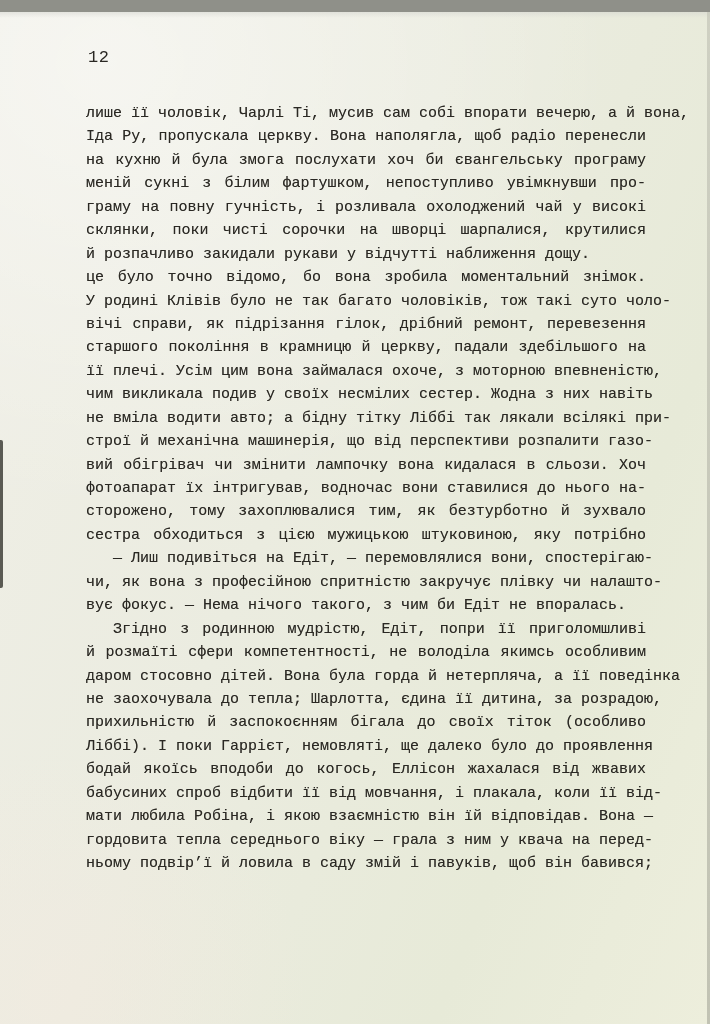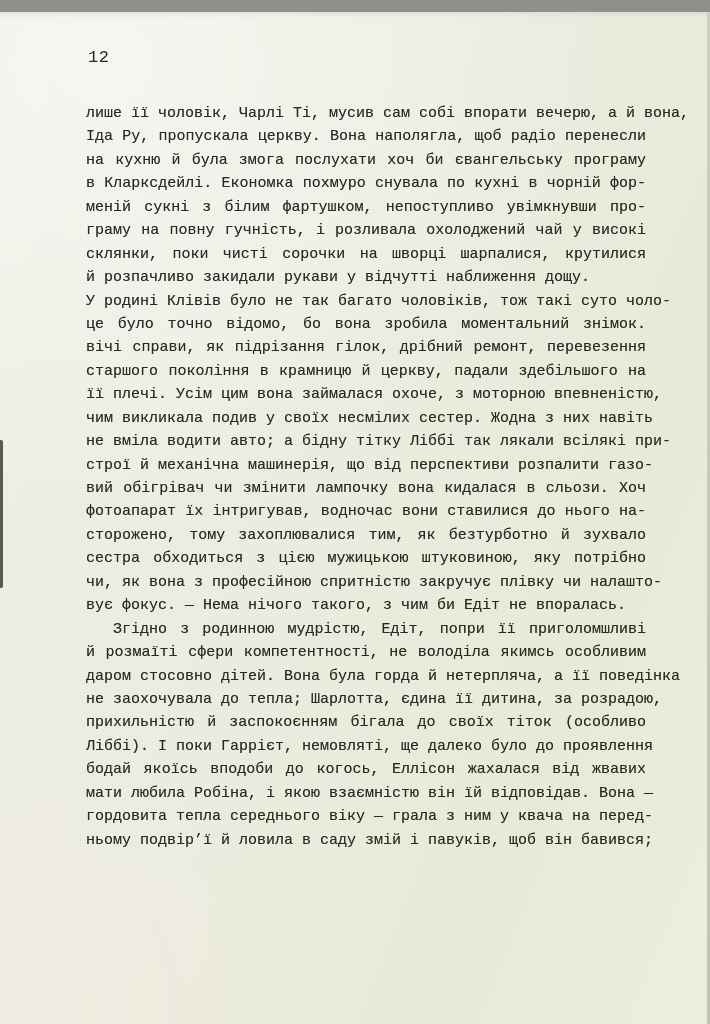--- a/index.html
+++ b/index.html
@@ -54,43 +54,44 @@
   <div class="edge-top"></div>
   <div class="edge-right"></div>
   <div class="edge-left-sliver"></div>
 
   <div class="page-num">12</div>
 
   <div class="text-block">
       <div class="line">лише її чоловік, Чарлі Ті, мусив сам собі впорати вечерю, а й вона,</div>
       <div class="line">Іда Ру, пропускала церкву. Вона наполягла, щоб радіо перенесли</div>
       <div class="line">на кухню й була змога послухати хоч би євангельську програму</div>
-      <div class="line">в Кларксдейлі. Економка похмуро снувала по кухні в чорній фор-</div>
       <div class="line">меній сукні з білим фартушком, непоступливо увімкнувши про-</div>
       <div class="line">граму на повну гучність, і розливала охолоджений чай у високі</div>
       <div class="line">склянки, поки чисті сорочки на шворці шарпалися, крутилися</div>
       <div class="line para-end">й розпачливо закидали рукави у відчутті наближення дощу.</div>
+      <div class="line">це було точно відомо, бо вона зробила моментальний знімок.</div>
       <div class="line">У родині Клівів було не так багато чоловіків, тож такі суто чоло-</div>
-      <div class="line">це було точно відомо, бо вона зробила моментальний знімок.</div>
       <div class="line">вічі справи, як підрізання гілок, дрібний ремонт, перевезення</div>
       <div class="line">старшого покоління в крамницю й церкву, падали здебільшого на</div>
       <div class="line">її плечі. Усім цим вона займалася охоче, з моторною впевненістю,</div>
       <div class="line">чим викликала подив у своїх несмілих сестер. Жодна з них навіть</div>
       <div class="line">не вміла водити авто; а бідну тітку Ліббі так лякали всілякі при-</div>
       <div class="line">строї й механічна машинерія, що від перспективи розпалити газо-</div>
       <div class="line">вий обігрівач чи змінити лампочку вона кидалася в сльози. Хоч</div>
       <div class="line">фотоапарат їх інтригував, водночас вони ставилися до нього на-</div>
       <div class="line">сторожено, тому захоплювалися тим, як безтурботно й зухвало</div>
       <div class="line">сестра обходиться з цією мужицькою штуковиною, яку потрібно</div>
+      <div class="line indent">— Лиш подивіться на Едіт, — перемовлялися вони, спостерігаю-</div>
       <div class="line">чи, як вона з професійною спритністю закручує плівку чи налашто-</div>
       <div class="line para-end">вує фокус. — Нема нічого такого, з чим би Едіт не впоралась.</div>
       <div class="line indent">Згідно з родинною мудрістю, Едіт, попри її приголомшливі</div>
       <div class="line">й розмаїті сфери компетентності, не володіла якимсь особливим</div>
       <div class="line">даром стосовно дітей. Вона була горда й нетерпляча, а її поведінка</div>
       <div class="line">не заохочувала до тепла; Шарлотта, єдина її дитина, за розрадою,</div>
       <div class="line">прихильністю й заспокоєнням бігала до своїх тіток (особливо</div>
       <div class="line">Ліббі). І поки Гаррієт, немовляті, ще далеко було до проявлення</div>
       <div class="line">бодай якоїсь вподоби до когось, Еллісон жахалася від жвавих</div>
+      <div class="line">бабусиних спроб відбити її від мовчання, і плакала, коли її від-</div>
       <div class="line">мати любила Робіна, і якою взаємністю він їй відповідав. Вона —</div>
       <div class="line">гордовита тепла середнього віку — грала з ним у квача на перед-</div>
       <div class="line">ньому подвір’ї й ловила в саду змій і павуків, щоб він бавився;</div>
     </div>
 </div>
 
 </body></html>

